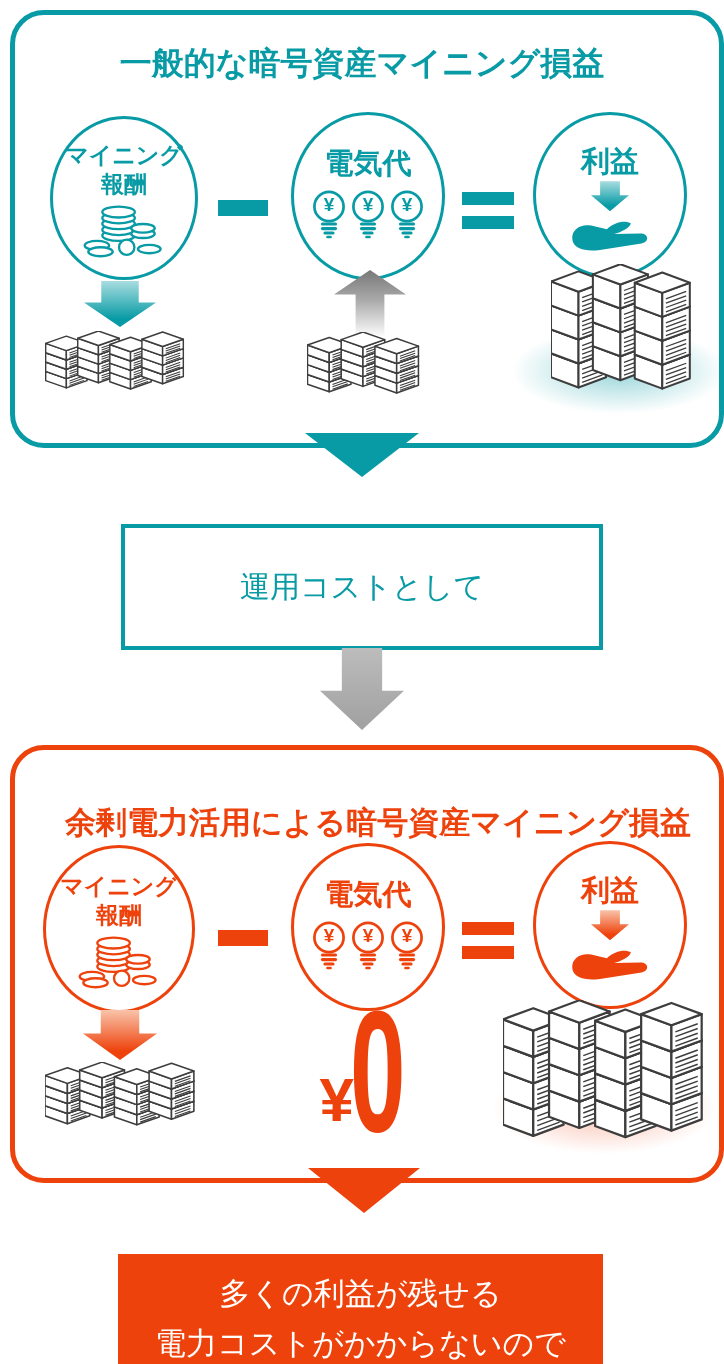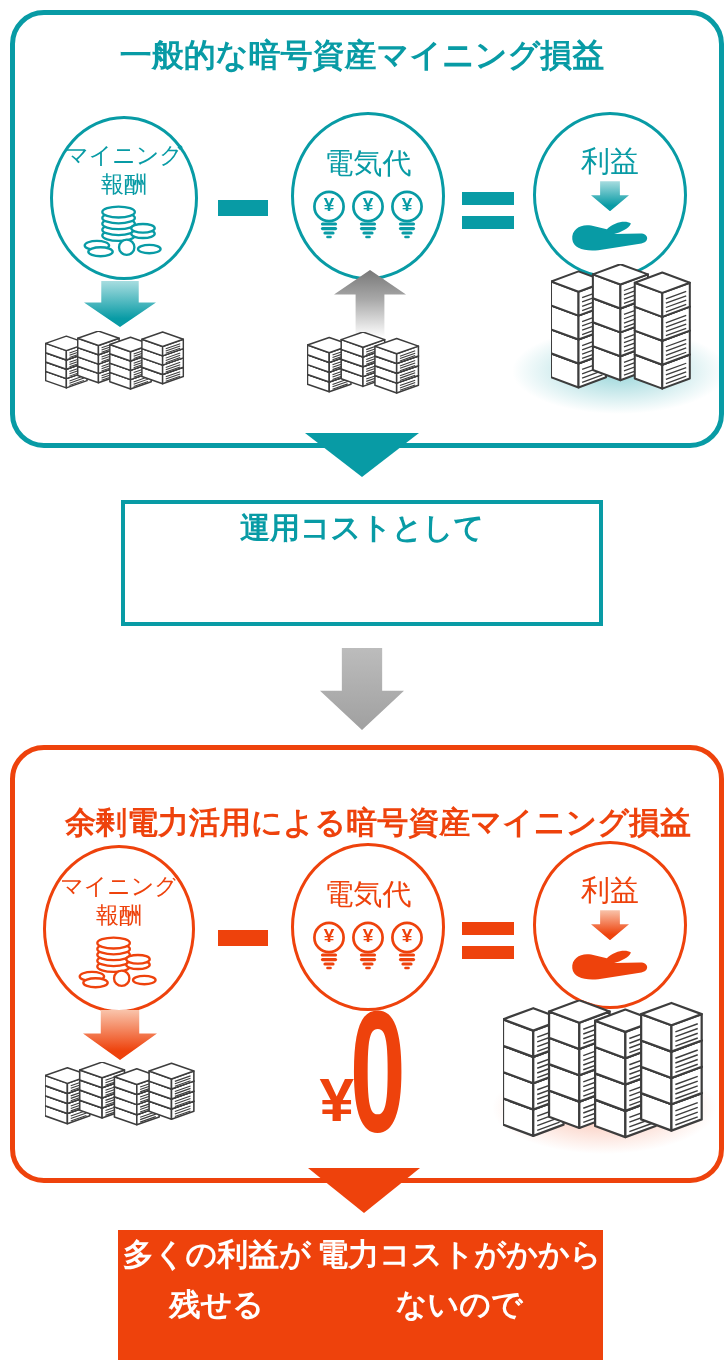--- a/index.html
+++ b/index.html
@@ -6,36 +6,36 @@
   .canvas{position:relative;width:724px;height:1364px;background:#fff;overflow:hidden;
           font-family:"Liberation Sans","DejaVu Sans",sans-serif;}
   .abs{position:absolute;}
   .panel{position:absolute;background:#fff;border-radius:34px;border:5px solid var(--c);}
   .sec1{--c:#089BA5;}
   .sec2{--c:#EE420C;}
   .sec-title{position:absolute;width:704px;left:10px;text-align:center;font-weight:bold;
              color:var(--c);letter-spacing:0;}
   .circle{position:absolute;border:3px solid var(--c);border-radius:50%;background:#fff;
           display:flex;flex-direction:column;align-items:center;box-sizing:border-box;}
-  .clabel{font-weight:normal;color:var(--c);line-height:1.25;text-align:center;}
+  .clabel{font-weight:bold;color:var(--c);line-height:1.25;text-align:center;}
   .op-minus{position:absolute;background:var(--c);}
   .op-eq i{position:absolute;display:block;background:var(--c);width:52px;height:13px;}
   .gdown{clip-path:polygon(24% 0,76% 0,76% 47%,100% 47%,50% 100%,0 47%,24% 47%);}
   .gd-teal{background:linear-gradient(180deg,#a8dde0 0%,#089BA5 82%);}
   .gd-orange{background:linear-gradient(180deg,#f9c4ab 0%,#EE420C 82%);}
   .gup{clip-path:polygon(50% 0,100% 37%,70% 37%,70% 100%,30% 100%,30% 37%,0 37%);
        background:linear-gradient(180deg,#787878 0%,#a9a9a9 45%,rgba(228,228,228,.12) 100%);}
   .gbig{clip-path:polygon(26% 0,74% 0,74% 52%,100% 52%,50% 100%,0 52%,26% 52%);
         background:linear-gradient(180deg,#bcbcbc,#a0a0a0);}
   .notch{clip-path:polygon(0 0,100% 0,50% 100%);}
   .notch.teal{background:#089BA5;} .notch.orange{background:#EE420C;}
   .glow-teal{background:radial-gradient(ellipse closest-side,rgba(8,155,165,.42),rgba(8,155,165,0));}
   .glow-orange{background:radial-gradient(ellipse closest-side,rgba(238,66,12,.35),rgba(238,66,12,0));}
-  .callout{position:absolute;display:flex;flex-direction:row;justify-content:center;
-           text-align:center;font-weight:bold;box-sizing:border-box;}
+  .callout{position:absolute;display:flex;flex-direction:column;justify-content:center;
+           text-align:center;font-weight:normal;box-sizing:border-box;margin-top:24px;}
   .callout1{border:4px solid #089BA5;color:#089BA5;background:#fff;font-size:30px;line-height:48px;}
   .callout2{background:#EE420C;color:#fff;font-size:31px;line-height:50px;}
   .bulb{position:relative;width:36px;height:50px;color:var(--c);}
   .bulb .yen-glyph{position:absolute;top:5px;left:0;width:36px;text-align:center;
                    font-size:19px;font-weight:bold;color:var(--c);}
   .mini-arrow{width:38px;height:30px;margin-top:2px;}
   .zero-wrap{position:absolute;display:flex;align-items:flex-end;justify-content:center;color:#EE420C;}
   .zero-cur{font-size:62px;font-weight:bold;line-height:.9;margin:0 -4px 10px 0;}
   .zero-amt{font-size:172px;font-weight:bold;line-height:.78;display:inline-block;
             transform:scaleX(.58);transform-origin:50% 100%;margin:0 -20px;}
@@ -123,21 +123,21 @@
     </g>
     <path id="hand" fill="currentColor" d="M6,25 C5,15 15,10 24,12 L39,15.5 C46,8.5 57,6.5 62,10 C60,15 52,18.5 46,20 L71,19.5 C79,19.5 80,27.5 72,29 L37,34.5 C21,37.5 7,35 6,25 Z"></path>
   </defs>
 </svg>
 
 <div class="canvas">
 
   <section class="panel sec1" style="left:10px;top:10px;width:704px;height:428px;"></section>
 
   <div class="sec1">
-    <h2 class="sec-title" style="top:34px;font-size:32px;margin:0;">一般的な暗号資産マイニング損益</h2>
+    <h2 class="sec-title" style="top:42px;font-size:32px;margin:0;">一般的な暗号資産マイニング損益</h2>
 
     <div class="circle" style="left:50px;top:116px;width:148px;height:164px;padding-top:22px;">
       <span class="clabel" style="font-size:23px;">マイニング</span>
       <span class="clabel" style="font-size:23px;">報酬</span>
       <svg class="icon" style="margin-top:4px;color:#089BA5;" width="84" height="56" viewBox="0 0 92 62">
           <use href="#coins"></use>
         </svg>
     </div>
 
     <div class="op-minus" style="left:218px;top:200px;width:50px;height:16px;"></div>

